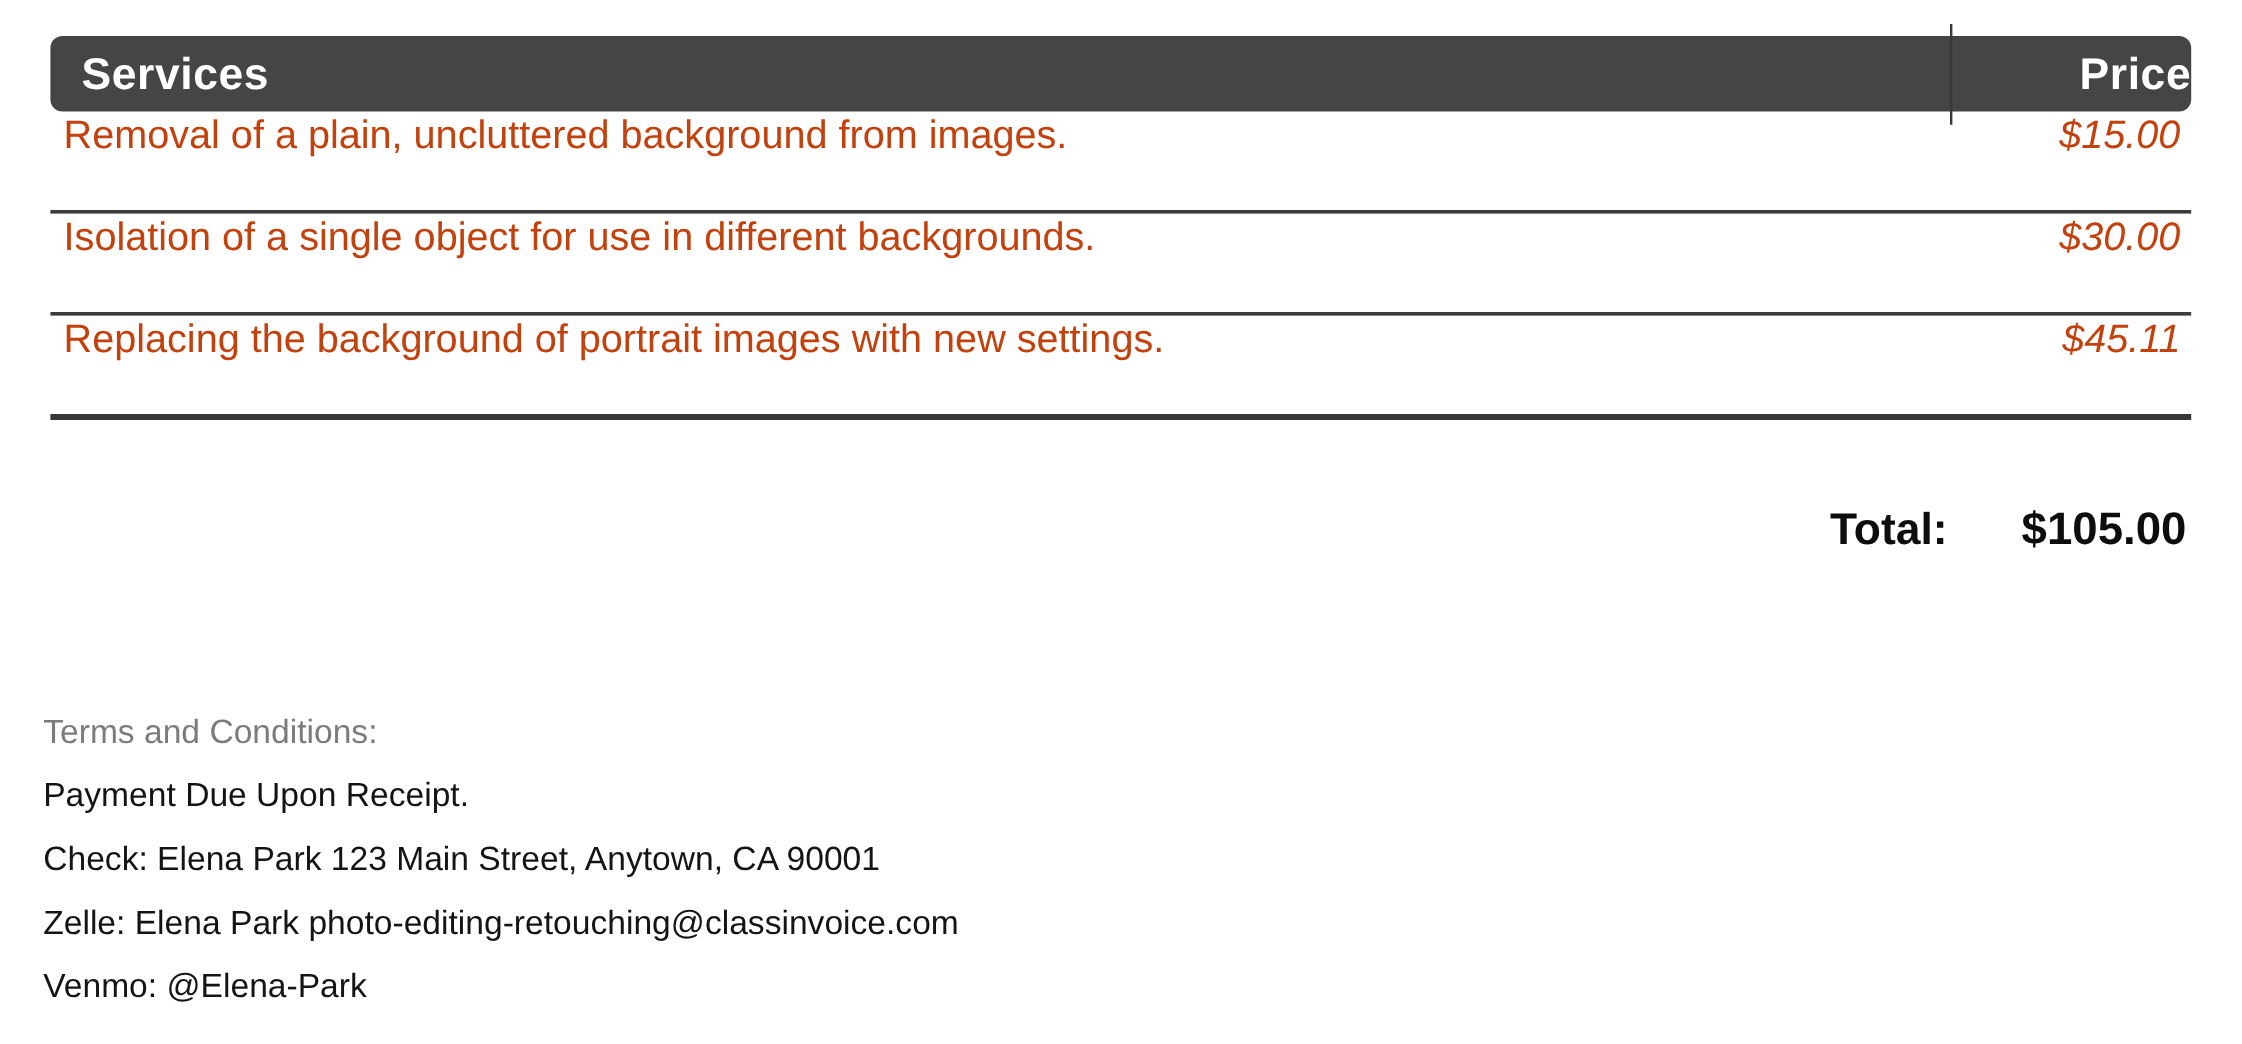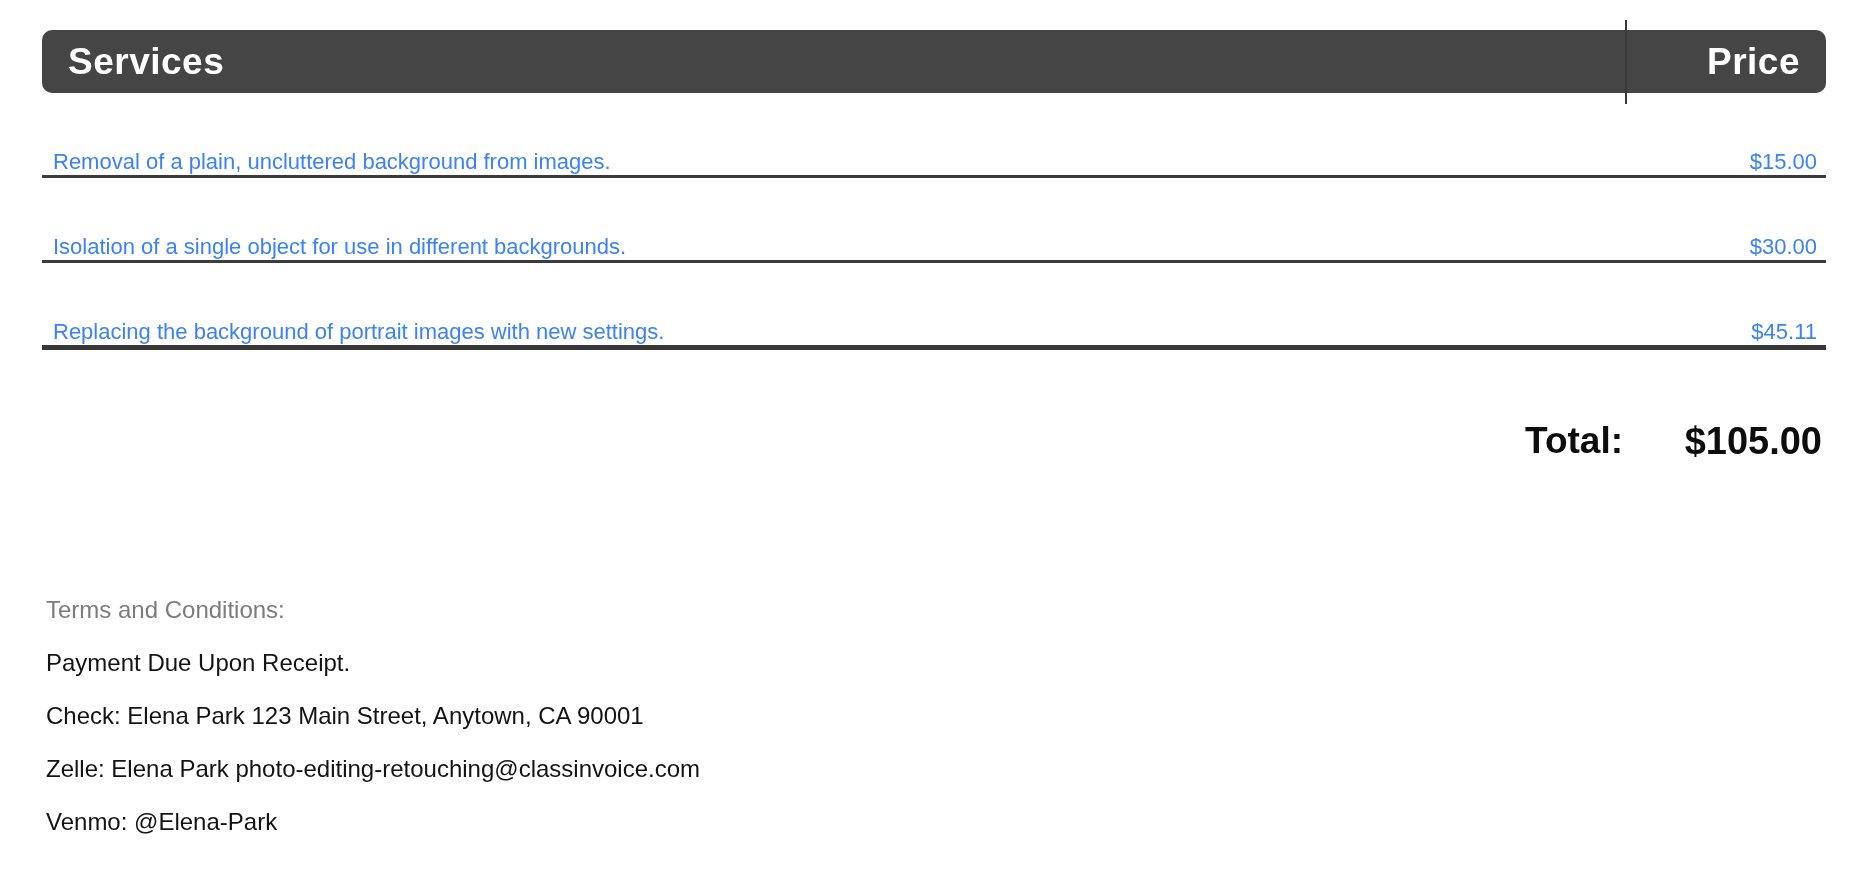--- a/index.html
+++ b/index.html
@@ -33,46 +33,46 @@
     height: 84px;
     display: flex;
     align-items: center;
   }
   .th-price {
     width: 201px;
     height: 84px;
     display: flex;
     align-items: center;
     justify-content: flex-end;
-    padding-right: 26px;
     border-left: 2px solid #3a3a3a;
   }
   .trow {
     display: flex;
-    align-items: flex-end;
+    align-items: flex-start;
     height: 85px;
     border-bottom: 3px solid #3c3c3c;
-    font-size: 22px;
-    color: #3b82f6;
+    font-size: 33px;
+    color: #c2410c;
   }
   .trow.last {
     border-bottom: 5px solid #383838;
     height: 87px;
     gap: 20px;
   }
   .td-service {
     flex: 1;
     padding-left: 11px;
     white-space: nowrap;
   }
   .td-price {
     width: 201px;
     text-align: right;
     padding-right: 9px;
     white-space: nowrap;
+    font-style: italic;
   }
   .total-row {
     display: flex;
     align-items: center;
     height: 88px;
     font-weight: bold;
     color: #0d0d0d;
     margin-top: 47px;
   }
   .total-label {
@@ -82,23 +82,23 @@
     padding-right: 2px;
   }
   .total-value {
     width: 201px;
     text-align: right;
     font-size: 38px;
     padding-right: 4px;
   }
   .terms {
     position: absolute;
-    left: 46px;
+    left: 36px;
     top: 583px;
-    font-size: 24px;
+    font-size: 28px;
     line-height: 53px;
     color: #141414;
   }
   .terms-heading {
     color: #7c7c7c;
   }
   .terms-line {
     white-space: nowrap;
   }
 </style>

